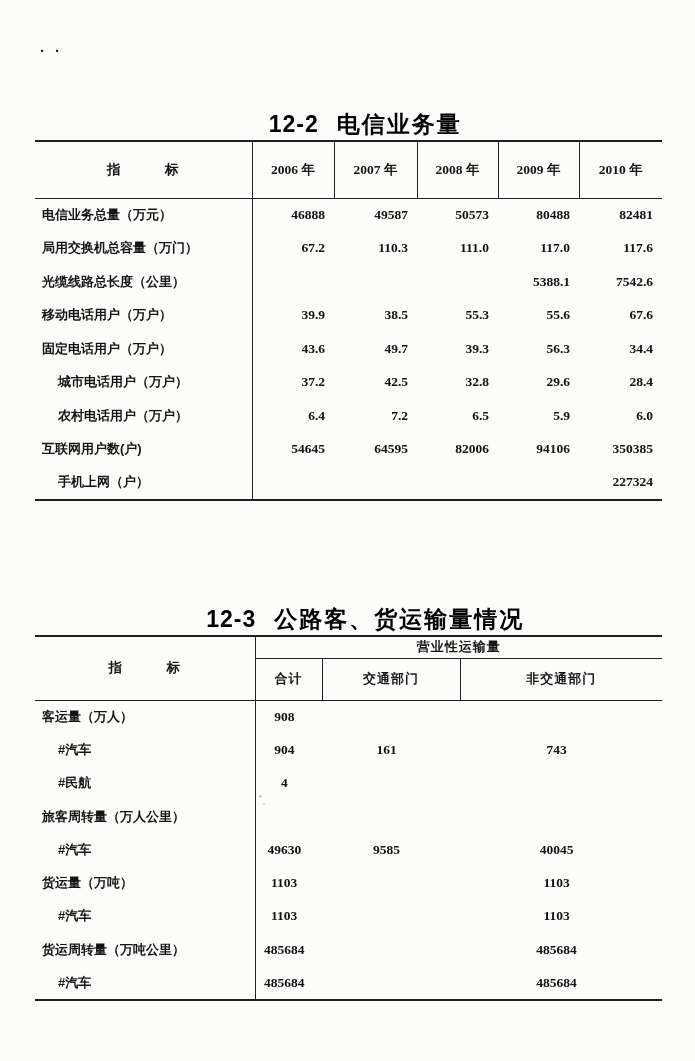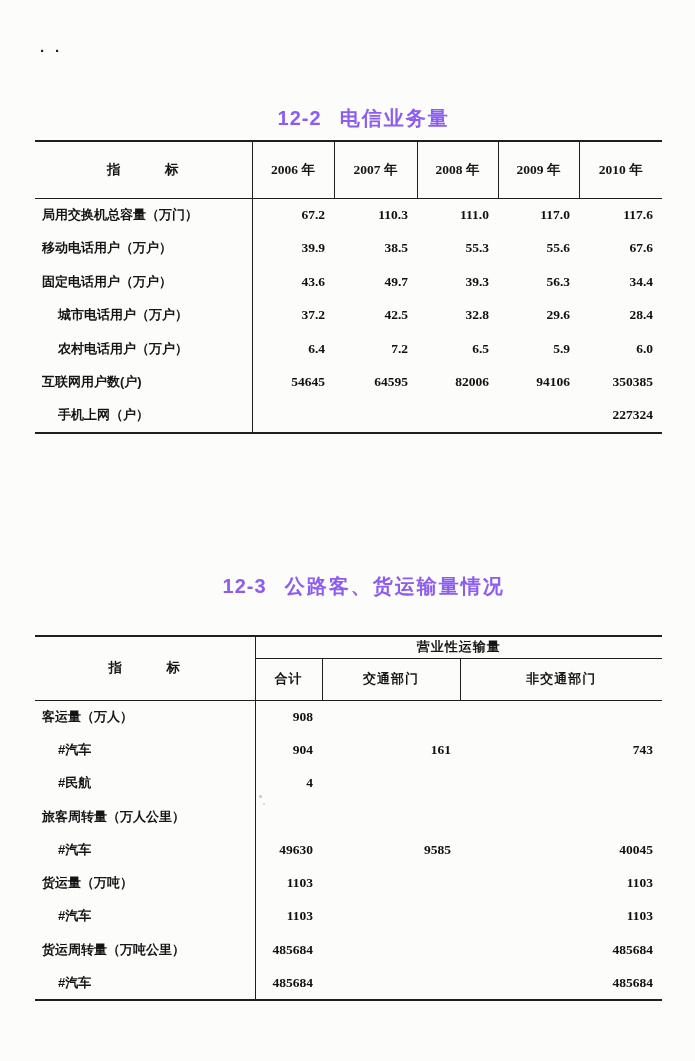--- a/index.html
+++ b/index.html
@@ -9,25 +9,25 @@
     background:#fcfcfa; color:#161616; overflow:hidden;
   }
   .head-note {
     position:absolute; top:42px; left:40px;
     font-size:13px; font-weight:700; letter-spacing:1.5px; color:#1c1c1c;
     display:flex; align-items:center; gap:10px;
   }
   .head-note .dot { font-size:15px; letter-spacing:0; }
   .tbl-title {
     position:absolute; left:35px; width:627px; text-align:center;
-    font-size:20px; font-weight:700; color:#8b5cf6; letter-spacing:2px;
+    font-size:23px; font-weight:700; color:#000000; letter-spacing:2px;
     white-space:pre;
   }
   #title1 { top:82px; }
-  #title2 { top:550px; }
+  #title2 { top:577px; }
   .tbl-title .no { margin-right:18px; letter-spacing:1px; }
 
   table {
     position:absolute; left:35px; width:627px;
     border-collapse:collapse; table-layout:fixed;
     border-top:2.5px solid #1f1f1f; border-bottom:2.5px solid #1f1f1f;
   }
   #table1 { top:140px; }
   #table2 { top:635px; }
 
@@ -41,21 +41,21 @@
   #table1 tbody td { height:33.5px; }
   #table1 td.label { border-right:1.6px solid #1f1f1f; }
 
   
   #table2 th.ind { border-right:1.6px solid #1f1f1f; border-bottom:1.8px solid #1f1f1f; letter-spacing:1px; font-size:13.5px; }
   #table2 th.grp { height:22px; font-size:13px; border-bottom:1.2px solid #1f1f1f; letter-spacing:1px; }
   #table2 tr.sub th { height:42px; font-size:13px; border-bottom:1.8px solid #1f1f1f; letter-spacing:1px;margin-left:40px; }
   #table2 tr.sub th.sep { border-left:1.2px solid #1f1f1f; }
   #table2 tbody td { height:33.3px; }
   #table2 td.label { border-right:1.6px solid #1f1f1f; }
-  #table2 td.num { }
+  #table2 td.num { text-align:center; }
 
   td.label {
     font-size:13px; font-weight:700; padding-left:7px;
     white-space:nowrap; color:#141414;
   }
   td.label.indent { padding-left:23px; }
   td.num {
     font-family:"Liberation Serif", serif; font-weight:600; font-size:13.5px;
     text-align:right; padding-right:9px; color:#111; white-space:nowrap;
   }
@@ -95,26 +95,42 @@
         <th class="ind">指　　　标</th>
         <th class="yr">2006 年</th>
         <th class="yr">2007 年</th>
         <th class="yr">2008 年</th>
         <th class="yr">2009 年</th>
         <th class="yr">2010 年</th>
       </tr>
     </thead>
     <tbody>
       <tr>
+        <td class="label">电信业务总量（万元）</td>
+        <td class="num">46888</td>
+        <td class="num">49587</td>
+        <td class="num">50573</td>
+        <td class="num">80488</td>
+        <td class="num">82481</td>
+      </tr>
+      <tr>
         <td class="label">局用交换机总容量（万门）</td>
         <td class="num">67.2</td>
         <td class="num">110.3</td>
         <td class="num">111.0</td>
         <td class="num">117.0</td>
         <td class="num">117.6</td>
+      </tr>
+      <tr>
+        <td class="label">光缆线路总长度（公里）</td>
+        <td class="num"></td>
+        <td class="num"></td>
+        <td class="num"></td>
+        <td class="num">5388.1</td>
+        <td class="num">7542.6</td>
       </tr>
       <tr>
         <td class="label">移动电话用户（万户）</td>
         <td class="num">39.9</td>
         <td class="num">38.5</td>
         <td class="num">55.3</td>
         <td class="num">55.6</td>
         <td class="num">67.6</td>
       </tr>
       <tr>

